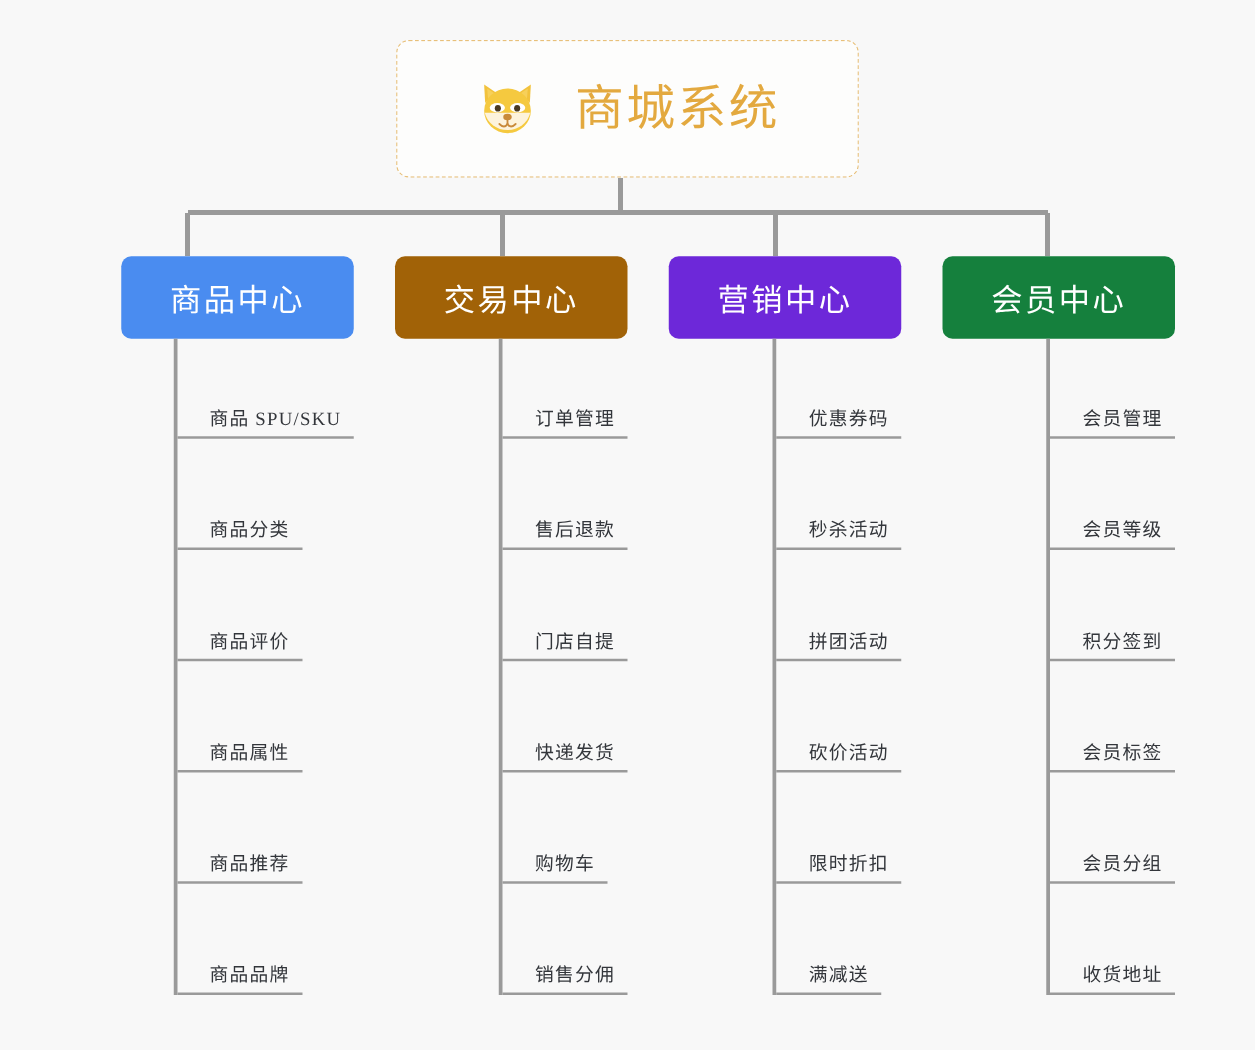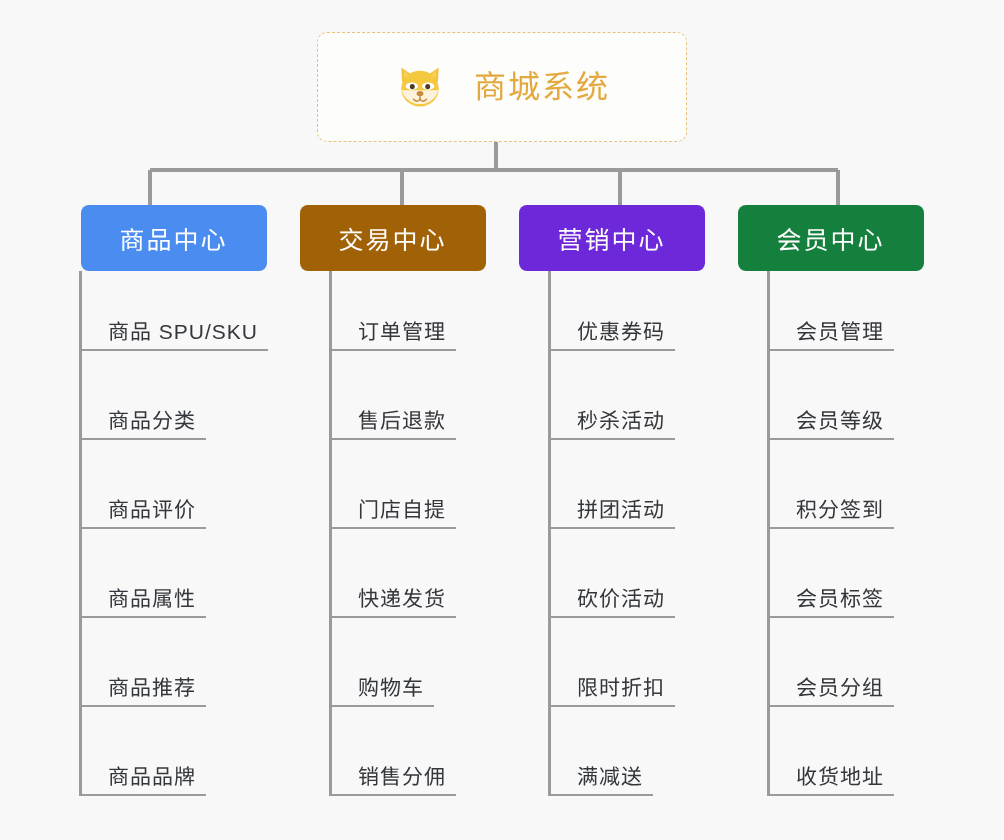--- a/index.html
+++ b/index.html
@@ -38,21 +38,21 @@
     background: #fdfdfc;
     border: 1px dashed #e8c07a;
     border-radius: 10px;
     display: flex;
     align-items: center;
     justify-content: center;
     gap: 14px;
     padding: 0 18px;
   }
   .root-title {
-    font-size: 32px;
+    font-size: 39px;
     color: #e3a93f;
     letter-spacing: 2px;
     line-height: 1;
     white-space: nowrap;
     margin-left: 14px;
   }
   .dog-icon {
     width: 52px;
     height: 52px;
     flex: 0 0 52px;
@@ -77,21 +77,21 @@
     width: 1004px;
     display: flex;
     justify-content: center;
     gap: 0;
   }
   .column {
     width: 219px;
     box-sizing: border-box;
     display: flex;
     flex-direction: column;
-    align-items: center;
+    align-items: flex-end;
   }
   .col-head {
     box-sizing: border-box;
     height: 66px;
     min-width: 186px;
     padding: 0 30px;
     border-radius: 8px;
     display: flex;
     align-items: center;
     justify-content: center;
@@ -110,24 +110,25 @@
     flex-direction: column;
     align-items: flex-start;
   }
   .leaf {
     box-sizing: border-box;
     height: 89px;
     display: flex;
     align-items: flex-end;
     padding: 0 10px 4px 26px;
     border-bottom: 2px solid #9a9a9a;
-    font-size: 21px;
+    font-size: 15px;
     color: #33363b;
     letter-spacing: 1px;
     white-space: nowrap;
+    font-family: Liberation Serif, serif;
   }
   .leaf:first-child {
     height: 80px;
   }
 </style>
 </head>
 <body>
 
 <div id="mindmap">
 

